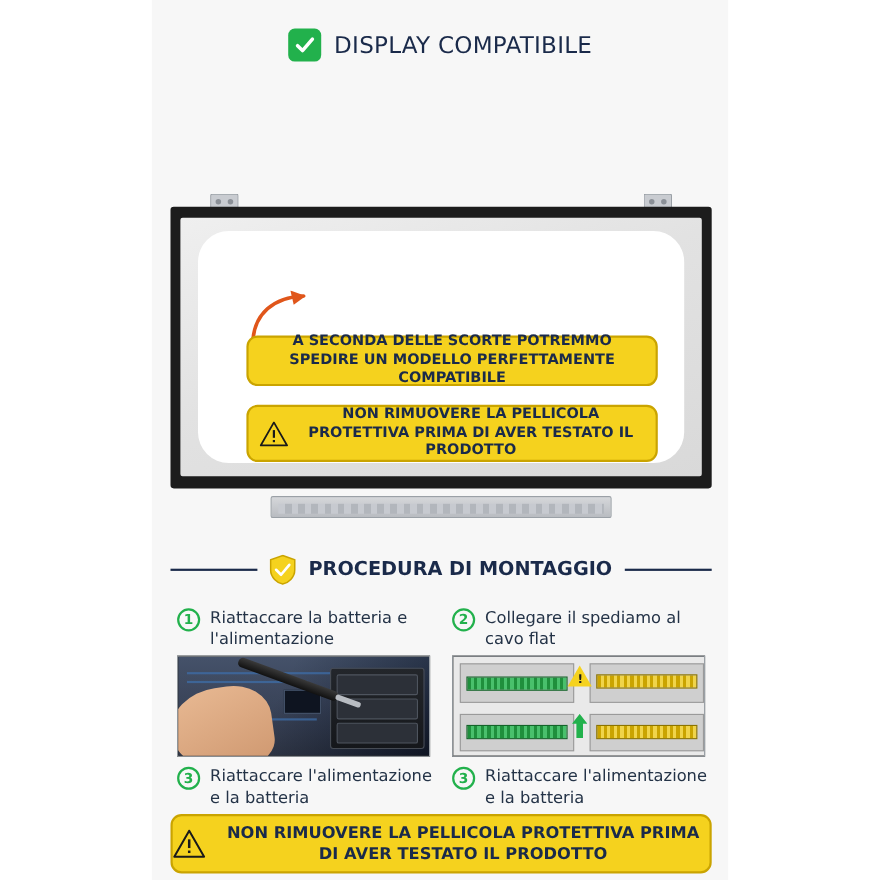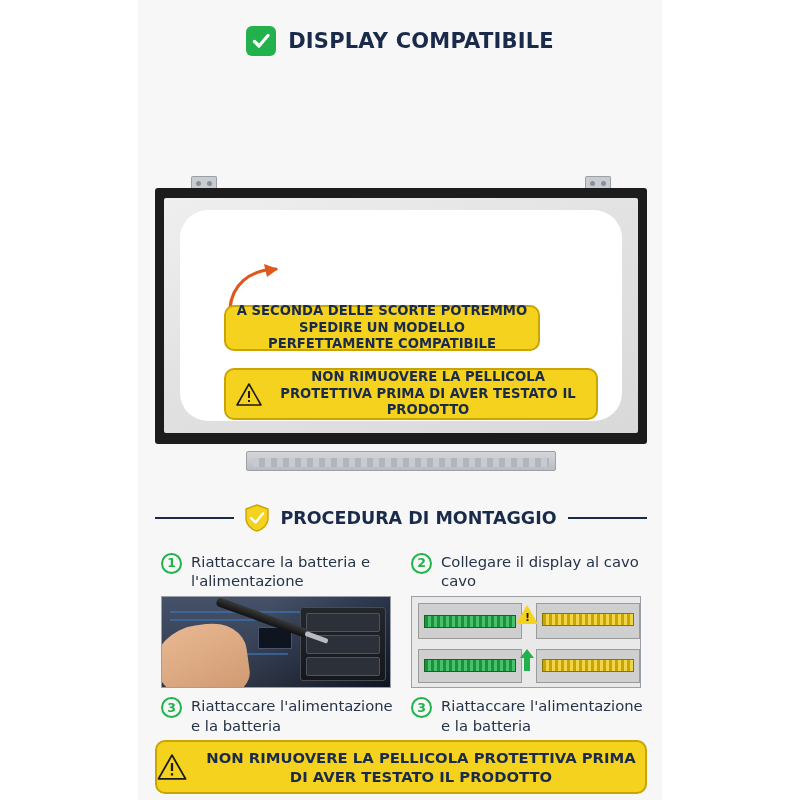--- a/index.html
+++ b/index.html
@@ -35,21 +35,21 @@
   .check-badge {
     width: 30px; height: 30px;
     border-radius: 6px;
     background: #22b14c;
     display: flex; align-items: center; justify-content: center;
     flex: none;
   }
   .check-badge svg { display: block; }
   .header-title {
     font-size: 21px;
-    font-weight: bold;
+    font-weight: normal;
     color: #1a2a4a;
     letter-spacing: .2px;
     white-space: nowrap;
   }
 
   .intro {
     position: absolute;
     left: 150px; top: 66px;
     width: 500px;
     text-align: center;
@@ -130,21 +130,21 @@
     text-align: center;
     display: flex;
     align-items: center;
     justify-content: center;
     gap: 8px;
     padding: 6px 10px;
     line-height: 1.28;
   }
   .callout-1 {
     left: 60px; top: 107px;
-    width: 316px; height: 46px;
+    width: 374px; height: 46px;
     font-size: 13.2px;
   }
   .callout-2 {
     left: 60px; top: 170px;
     width: 374px; height: 52px;
     font-size: 13.2px;
   }
   .arrow-curve {
     position: absolute;
     left: 62px; top: 66px;
@@ -351,21 +351,21 @@
 
   <div class="steps">
 
     <div class="step-label">
       <span class="num">1</span>
       <span>Riattaccare la batteria e l'alimentazione</span>
     </div>
 
     <div class="step-label">
       <span class="num">2</span>
-      <span>Collegare il display al cavo cavo</span>
+      <span>Collegare il spediamo al cavo flat</span>
     </div>
 
     <div class="photo">
       <div class="mb"></div>
       <div class="mb-trace" style="left:8px; top:14px; width:130px; height:2px;"></div>
       <div class="mb-trace" style="left:8px; top:22px; width:110px; height:2px;"></div>
       <div class="mb-trace" style="left:30px; top:56px; width:96px; height:2px;"></div>
       <div class="mb-chip" style="left:96px; top:30px; width:34px; height:22px;"></div>
       <div class="mb-chip" style="left:52px; top:64px; width:24px; height:14px;"></div>
       <div class="mb-batt">

